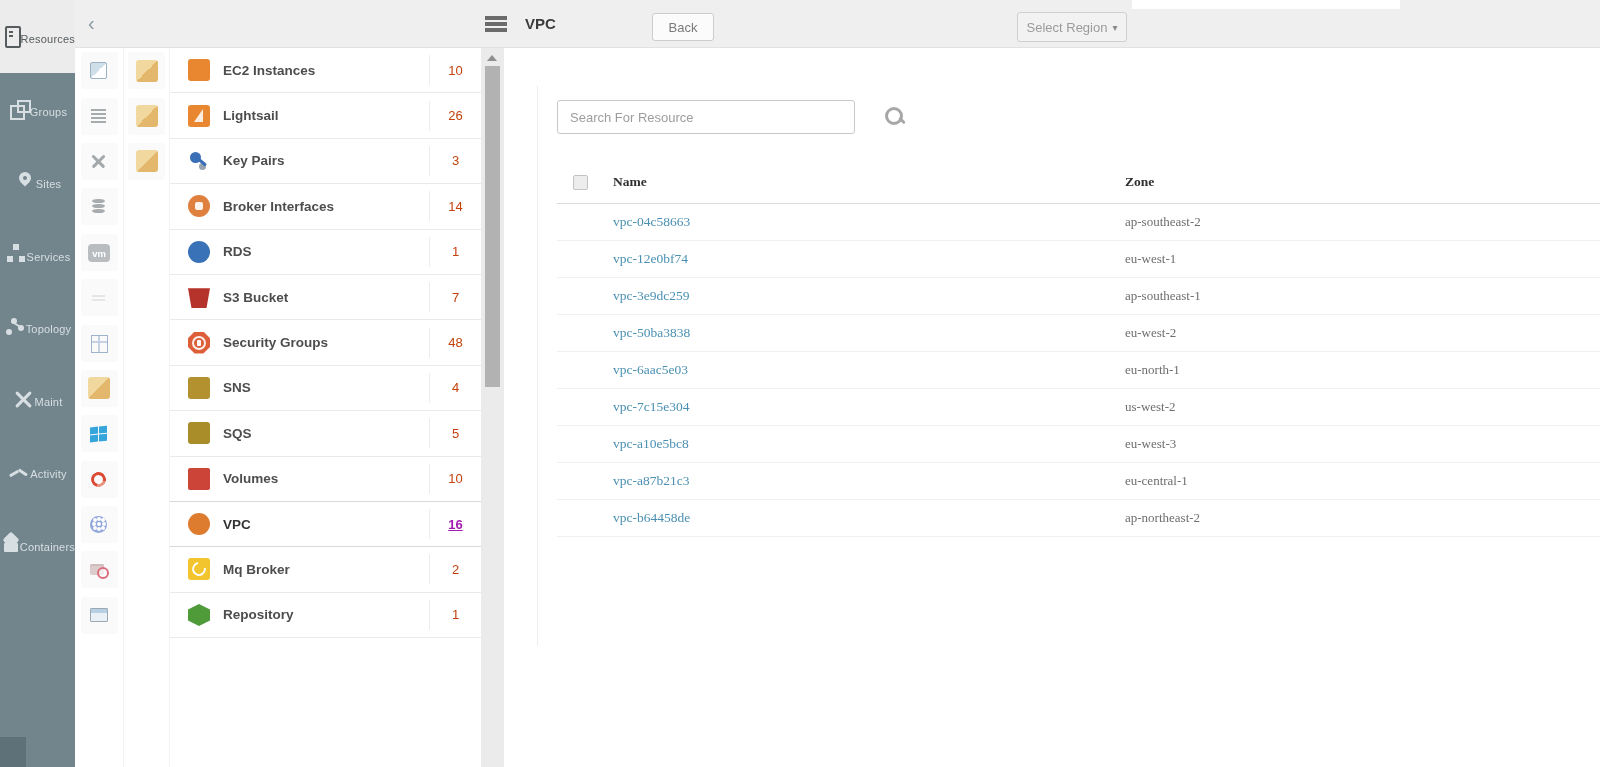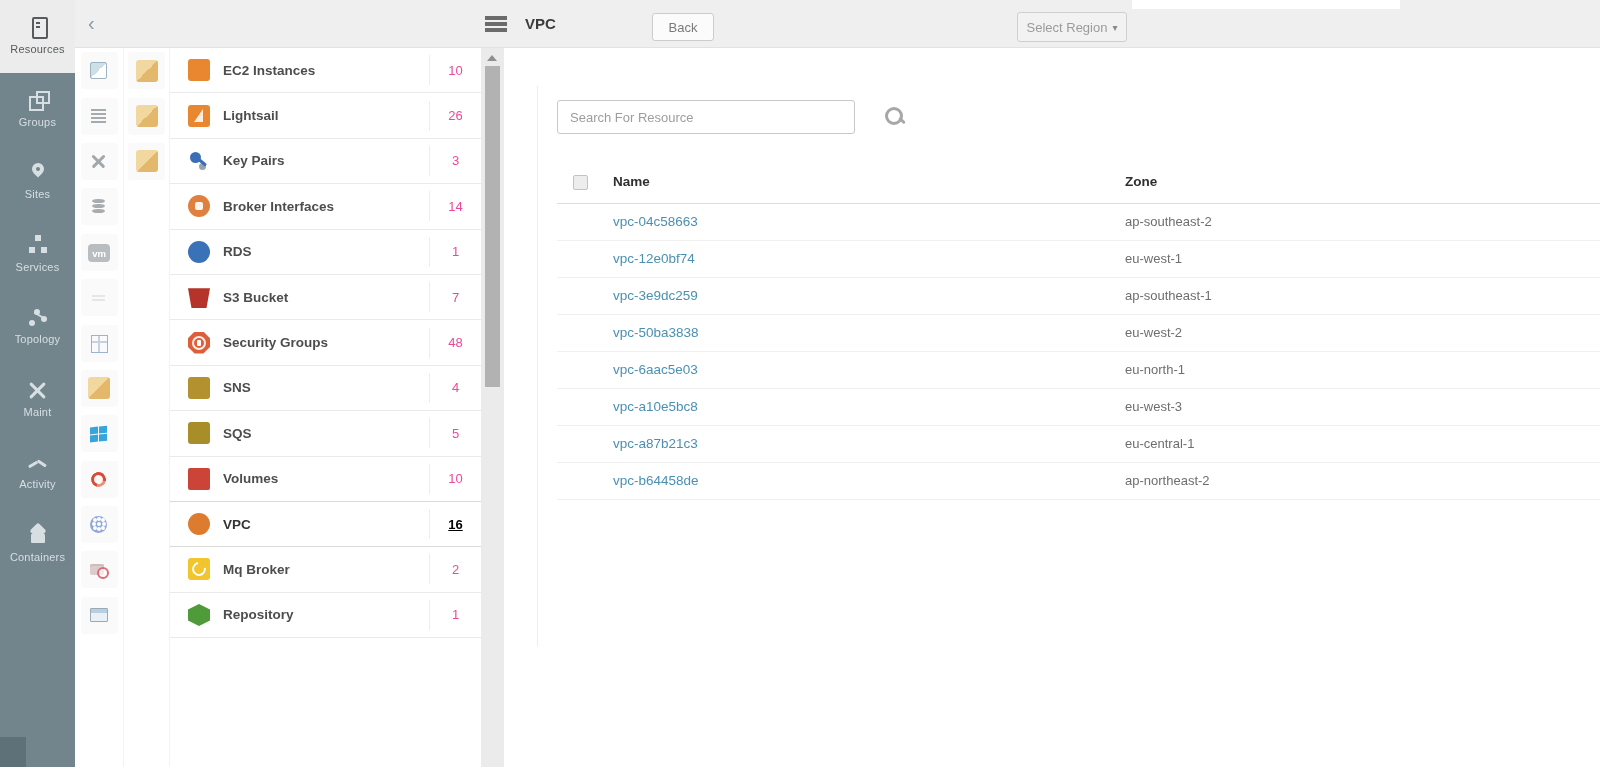--- a/index.html
+++ b/index.html
@@ -1,21 +1,21 @@
 <!DOCTYPE html>
 <html><head>
 <meta charset="utf-8">
 <style>
   html,body{margin:0;padding:0;width:1600px;height:767px;overflow:hidden;
     font-family:"Liberation Sans","DejaVu Sans",sans-serif;background:#fff;position:relative;}
   *{box-sizing:border-box;}
 
   
   #sidebar{position:absolute;left:0;top:0;bottom:0;width:75px;background:#73858c;z-index:5;}
-  .nav-item{height:72.5px;display:flex;flex-direction:column;align-items:center;justify-content:center;
+  .nav-item{height:72.5px;display:flex;align-items:center;justify-content:center;
     color:#d7dfe2;cursor:pointer;}
   .nav-item.active{background:#ececec;color:#565b5e;}
   .nav-label{font-size:11px;margin-top:6px;letter-spacing:.2px;}
   .nav-icon{position:relative;width:22px;height:20px;display:block;}
   .resources-icon::before{content:"";position:absolute;left:5px;top:0;width:12px;height:18px;border:2px solid currentColor;border-radius:2px;}
   .resources-icon::after{content:"";position:absolute;left:9px;top:5px;width:4px;height:2px;background:currentColor;box-shadow:0 4px 0 currentColor;}
   .groups-icon::before{content:"";position:absolute;left:2px;top:6px;width:11px;height:11px;border:2px solid currentColor;}
   .groups-icon::after{content:"";position:absolute;left:9px;top:1px;width:10px;height:9px;border:2px solid currentColor;}
   .sites-icon::before{content:"";position:absolute;left:5px;top:1px;width:12px;height:12px;background:currentColor;border-radius:50% 50% 50% 0;transform:rotate(-45deg);}
   .sites-icon::after{content:"";position:absolute;left:9px;top:5px;width:4px;height:4px;background:#73858c;border-radius:50%;}
@@ -79,23 +79,23 @@
     background:rgba(255,255,255,.6);}
   .window-icon::before{content:"";position:absolute;left:2px;top:4px;width:16px;height:12px;border:1.5px solid #9aa9b4;border-radius:1px;
     background:linear-gradient(#b7cfe3 0 3.5px,#e9f1f7 3.5px);}
 
   
   #resource-list{position:absolute;left:170px;top:48px;width:311px;background:#fff;}
   .res-row{height:45.4px;display:flex;align-items:center;padding-left:18px;border-bottom:1px solid #eaeaea;cursor:pointer;}
   .res-row.selected{box-shadow:0 -1px 0 #d9d9d9;border-bottom-color:#d9d9d9;}
   .res-label{flex:1;font-size:13.5px;color:#4d4d4d;margin-left:13px;font-weight:bold;}
   .res-count{width:52px;align-self:center;height:30px;display:flex;align-items:center;justify-content:center;
-    border-left:1px solid #ededed;font-size:13px;color:#ec4899;}
+    border-left:1px solid #ededed;font-size:13px;color:#c2410c;}
   .res-row.selected .res-label{font-weight:bold;color:#333;}
-  .res-row.selected .res-count{font-weight:bold;color:#000000;text-decoration:underline;}
+  .res-row.selected .res-count{font-weight:bold;color:#a21caf;text-decoration:underline;}
   .svc-icon{position:relative;width:22px;height:22px;flex:none;border-radius:3px;}
   .ec2-icon,.sns-icon{background-image:linear-gradient(135deg,rgba(255,255,255,.30) 0 48%,rgba(0,0,0,.10) 48%);}
   .lightsail-icon{background-image:linear-gradient(135deg,rgba(255,255,255,.18) 0 48%,rgba(0,0,0,.14) 48%);}
   .lightsail-icon::after{content:"";position:absolute;left:6px;top:4px;width:0;height:0;
     border-right:9px solid rgba(255,255,255,.85);border-top:13px solid transparent;}
   .keypairs-icon::before{content:"";position:absolute;left:2px;top:2px;width:11px;height:11px;border-radius:50%;background:#3a6fb7;
     box-shadow:7px 9px 0 -2px #97a4b0;}
   .keypairs-icon::after{content:"";position:absolute;left:10px;top:11px;width:9px;height:3px;background:#3a6fb7;transform:rotate(40deg);border-radius:1px;}
   .network-interfaces-icon{border-radius:50%;}
   .network-interfaces-icon::before{content:"";position:absolute;inset:7px;background:rgba(255,255,255,.9);border-radius:2px;}
@@ -122,21 +122,21 @@
 
   
   #main{position:absolute;left:504px;right:0;top:48px;bottom:0;background:#fff;}
   #content-panel-edge{position:absolute;left:33px;top:38px;height:560px;width:0;border-left:1px solid #ededed;}
   #search-input{position:absolute;left:53px;top:52px;width:298px;height:34px;border:1px solid #c8c8c8;border-radius:3px;
     padding:8px 12px;font-size:13px;color:#555;outline:none;font-family:inherit;}
   #search-input::placeholder{color:#9d9d9d;}
   #search-btn{position:absolute;left:380px;top:58px;width:22px;height:22px;cursor:pointer;}
   #search-btn::before{content:"";position:absolute;left:1px;top:1px;width:12px;height:12px;border:3px solid #a7a7a7;border-radius:50%;}
   #search-btn::after{content:"";position:absolute;left:14px;top:13px;width:8px;height:3px;background:#a7a7a7;border-radius:2px;transform:rotate(45deg);}
-  #table{position:absolute;left:53px;right:0;top:115px;}
+  #table{position:absolute;left:53px;right:0;top:115px;font-family:Liberation Serif, serif;}
   #table-header{position:relative;height:41px;border-bottom:1px solid #dcdcdc;}
   #select-all{position:absolute;left:16px;top:12px;width:15px;height:15px;border:1px solid #c3c3c3;border-radius:2px;background:#ededed;cursor:pointer;}
   .th{position:absolute;top:11px;font-size:13.5px;font-weight:bold;color:#2f2f2f;}
   .th-name{left:56px;}
   .th-zone{left:568px;}
   .t-row{position:relative;height:37px;border-bottom:1px solid #f0f0f0;cursor:pointer;}
   .t-name{position:absolute;left:56px;top:10px;font-size:13.5px;color:#4b90b2;text-decoration:none;cursor:pointer;}
   .t-zone{position:absolute;left:568px;top:10px;font-size:13px;color:#6e6e6e;}
 </style>
 </head>
@@ -418,20 +418,24 @@
         <div class="t-row">
           <a class="t-name">vpc-50ba3838</a>
           <span class="t-zone">eu-west-2</span>
         </div>
 
         <div class="t-row">
           <a class="t-name">vpc-6aac5e03</a>
           <span class="t-zone">eu-north-1</span>
         </div>
 
+        <div class="t-row">
+          <a class="t-name">vpc-7c15e304</a>
+          <span class="t-zone">us-west-2</span>
+        </div>
 
         <div class="t-row">
           <a class="t-name">vpc-a10e5bc8</a>
           <span class="t-zone">eu-west-3</span>
         </div>
 
         <div class="t-row">
           <a class="t-name">vpc-a87b21c3</a>
           <span class="t-zone">eu-central-1</span>
         </div>

